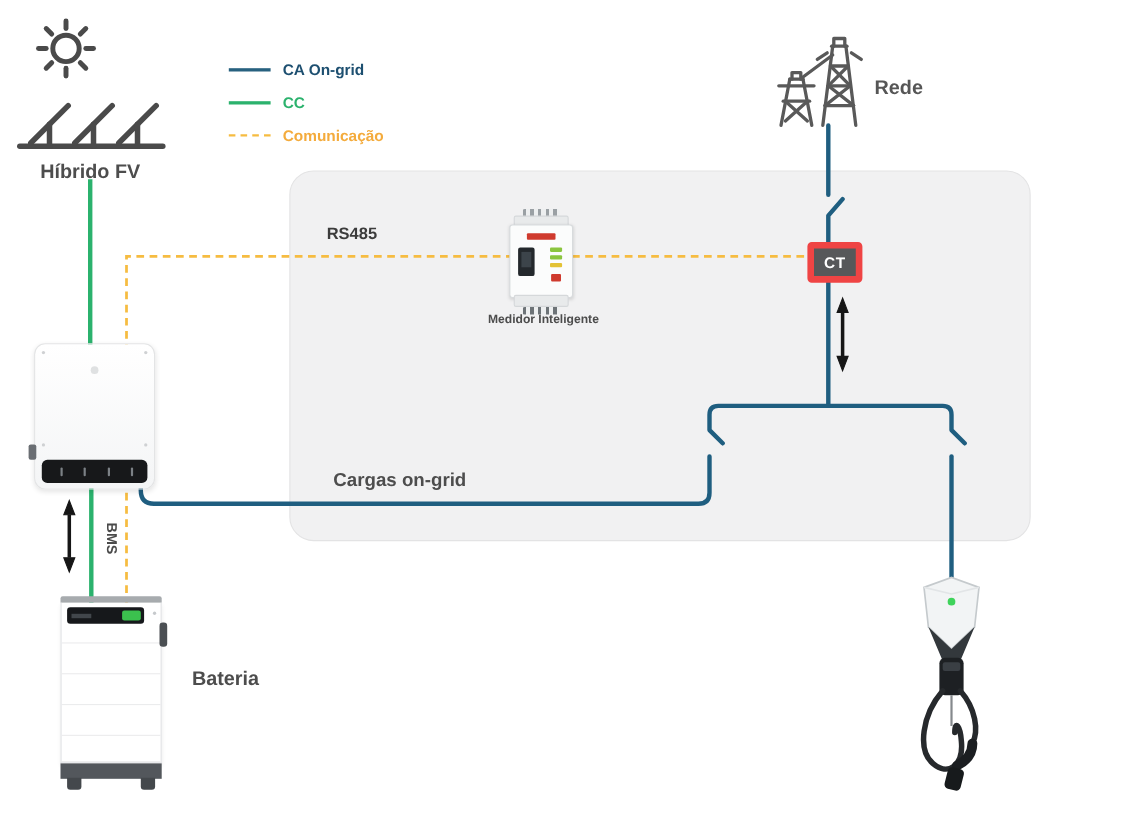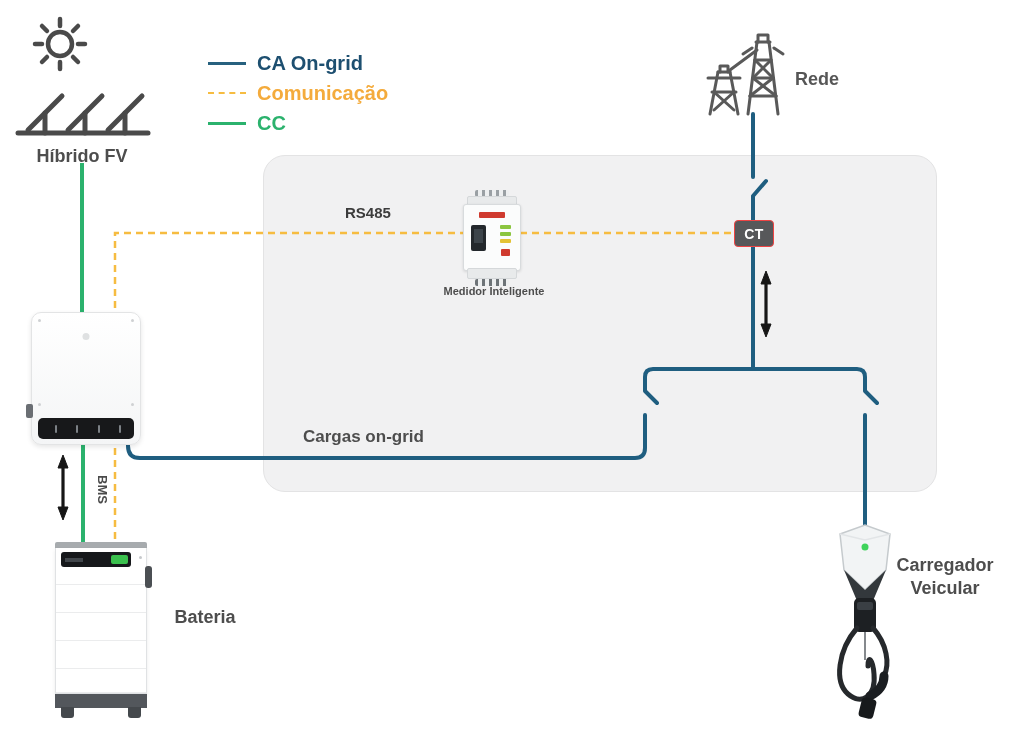--- a/index.html
+++ b/index.html
@@ -14,39 +14,39 @@
     left:263px;top:155px;width:672px;height:335px;
     background:#f1f1f2;border:1px solid #e3e3e4;border-radius:22px;
   }
   
   .legend{left:208px;top:48px;width:190px;}
   .legend-row{display:flex;align-items:center;gap:11px;height:30px;}
   .legend-sample{width:38px;height:0;}
   .sample-ac{border-top:3px solid #27617f;}
   .sample-comm{border-top:2px dashed #f6bc41;}
   .sample-dc{border-top:3px solid #2bb26d;}
-  .legend-label{font-size:20px;font-weight:600;}
+  .legend-label{font-size:14px;font-weight:600;}
   .legend-label.ac{color:#1d4f70;}
   .legend-label.comm{color:#f4ab3c;}
   .legend-label.dc{color:#2bb26d;}
   
   .diagram-label{color:#4d4d4d;font-weight:bold;}
   .lbl-pv{left:8px;top:146px;width:148px;text-align:center;font-size:18px;}
   .lbl-rede{left:795px;top:69px;width:80px;font-size:18px;color:#565656;}
-  .lbl-rs485{left:297px;top:204px;font-size:15px;font-weight:600;color:#3c3c3c;margin-left:48px;}
+  .lbl-rs485{left:297px;top:204px;font-size:15px;font-weight:600;color:#3c3c3c;}
   .lbl-meter{left:404px;top:285px;width:180px;text-align:center;font-size:11px;}
   .lbl-inverter{left:144px;top:351px;width:102px;text-align:center;font-size:19px;color:#666;line-height:1.25;white-space:pre-line;}
   .lbl-bms{left:80px;top:482px;width:44px;text-align:center;font-size:13px;font-weight:600;color:#4a4a4a;transform:rotate(90deg);}
   .lbl-loads{left:303px;top:427px;font-size:17px;}
   .lbl-bateria{left:165px;top:607px;width:80px;text-align:center;font-size:18px;}
   .lbl-ev{left:885px;top:554px;width:120px;text-align:center;font-size:18px;line-height:1.3;white-space:pre-line;}
   
   .ct-badge{
     left:734px;top:220px;width:38px;height:25px;
-    background:#57585a;border:1px solid #ef4444;border-radius:4px;
+    background:#57585a;border:6px solid #ef4444;border-radius:4px;
     color:#fff;font-size:14px;font-weight:bold;letter-spacing:.5px;
     display:flex;align-items:center;justify-content:center;
   }
   
   .meter{left:463px;top:190px;width:58px;height:96px;}
   .meter-teeth{left:12px;width:34px;height:7px;border-radius:2px;
     background:repeating-linear-gradient(90deg,#9aa0a4 0 3px,#edeff0 3px 7px);}
   .meter-teeth.top{top:0;}
   .meter-teeth.bottom{bottom:0;background:repeating-linear-gradient(90deg,#6d7377 0 3px,#edeff0 3px 7px);}
   .meter-cap{left:4px;right:4px;height:9px;background:#e8eaeb;border:1px solid #d5d8da;border-radius:2px;}
@@ -170,26 +170,26 @@
       <path d="M30 44 L57 24"></path>
     </g>
   </svg>
 
   <div class="abs legend">
     <div class="legend-row">
       <div class="legend-sample sample-ac"></div>
       <div class="legend-label ac">CA On-grid</div>
     </div>
     <div class="legend-row">
+      <div class="legend-sample sample-dc"></div>
+      <div class="legend-label dc">CC</div>
+    </div>
+    <div class="legend-row">
       <div class="legend-sample sample-comm"></div>
       <div class="legend-label comm">Comunicação</div>
-    </div>
-    <div class="legend-row">
-      <div class="legend-sample sample-dc"></div>
-      <div class="legend-label dc">CC</div>
     </div>
   </div>
 
   <div class="abs meter">
     <div class="abs meter-teeth top"></div>
     <div class="abs meter-cap top"></div>
     <div class="abs meter-body">
       <div class="abs meter-logo"></div>
       <div class="abs meter-screen">
         <div class="abs meter-screen-inner"></div>
@@ -253,16 +253,14 @@
     <rect x="30" y="178" width="15" height="20" rx="4" fill="#171a1c" transform="rotate(14 37 188)"></rect>
   </svg>
 
   <div class="abs diagram-label lbl-pv">Híbrido FV</div>
   <div class="abs diagram-label lbl-rede">Rede</div>
   <div class="abs lbl-rs485">RS485</div>
   <div class="abs diagram-label lbl-meter">Medidor Inteligente</div>
   <div class="abs lbl-bms">BMS</div>
   <div class="abs diagram-label lbl-loads">Cargas on-grid</div>
   <div class="abs diagram-label lbl-bateria">Bateria</div>
-  <div class="abs diagram-label lbl-ev">Carregador
-Veicular</div>
 
 </div>
 
 </body></html>

